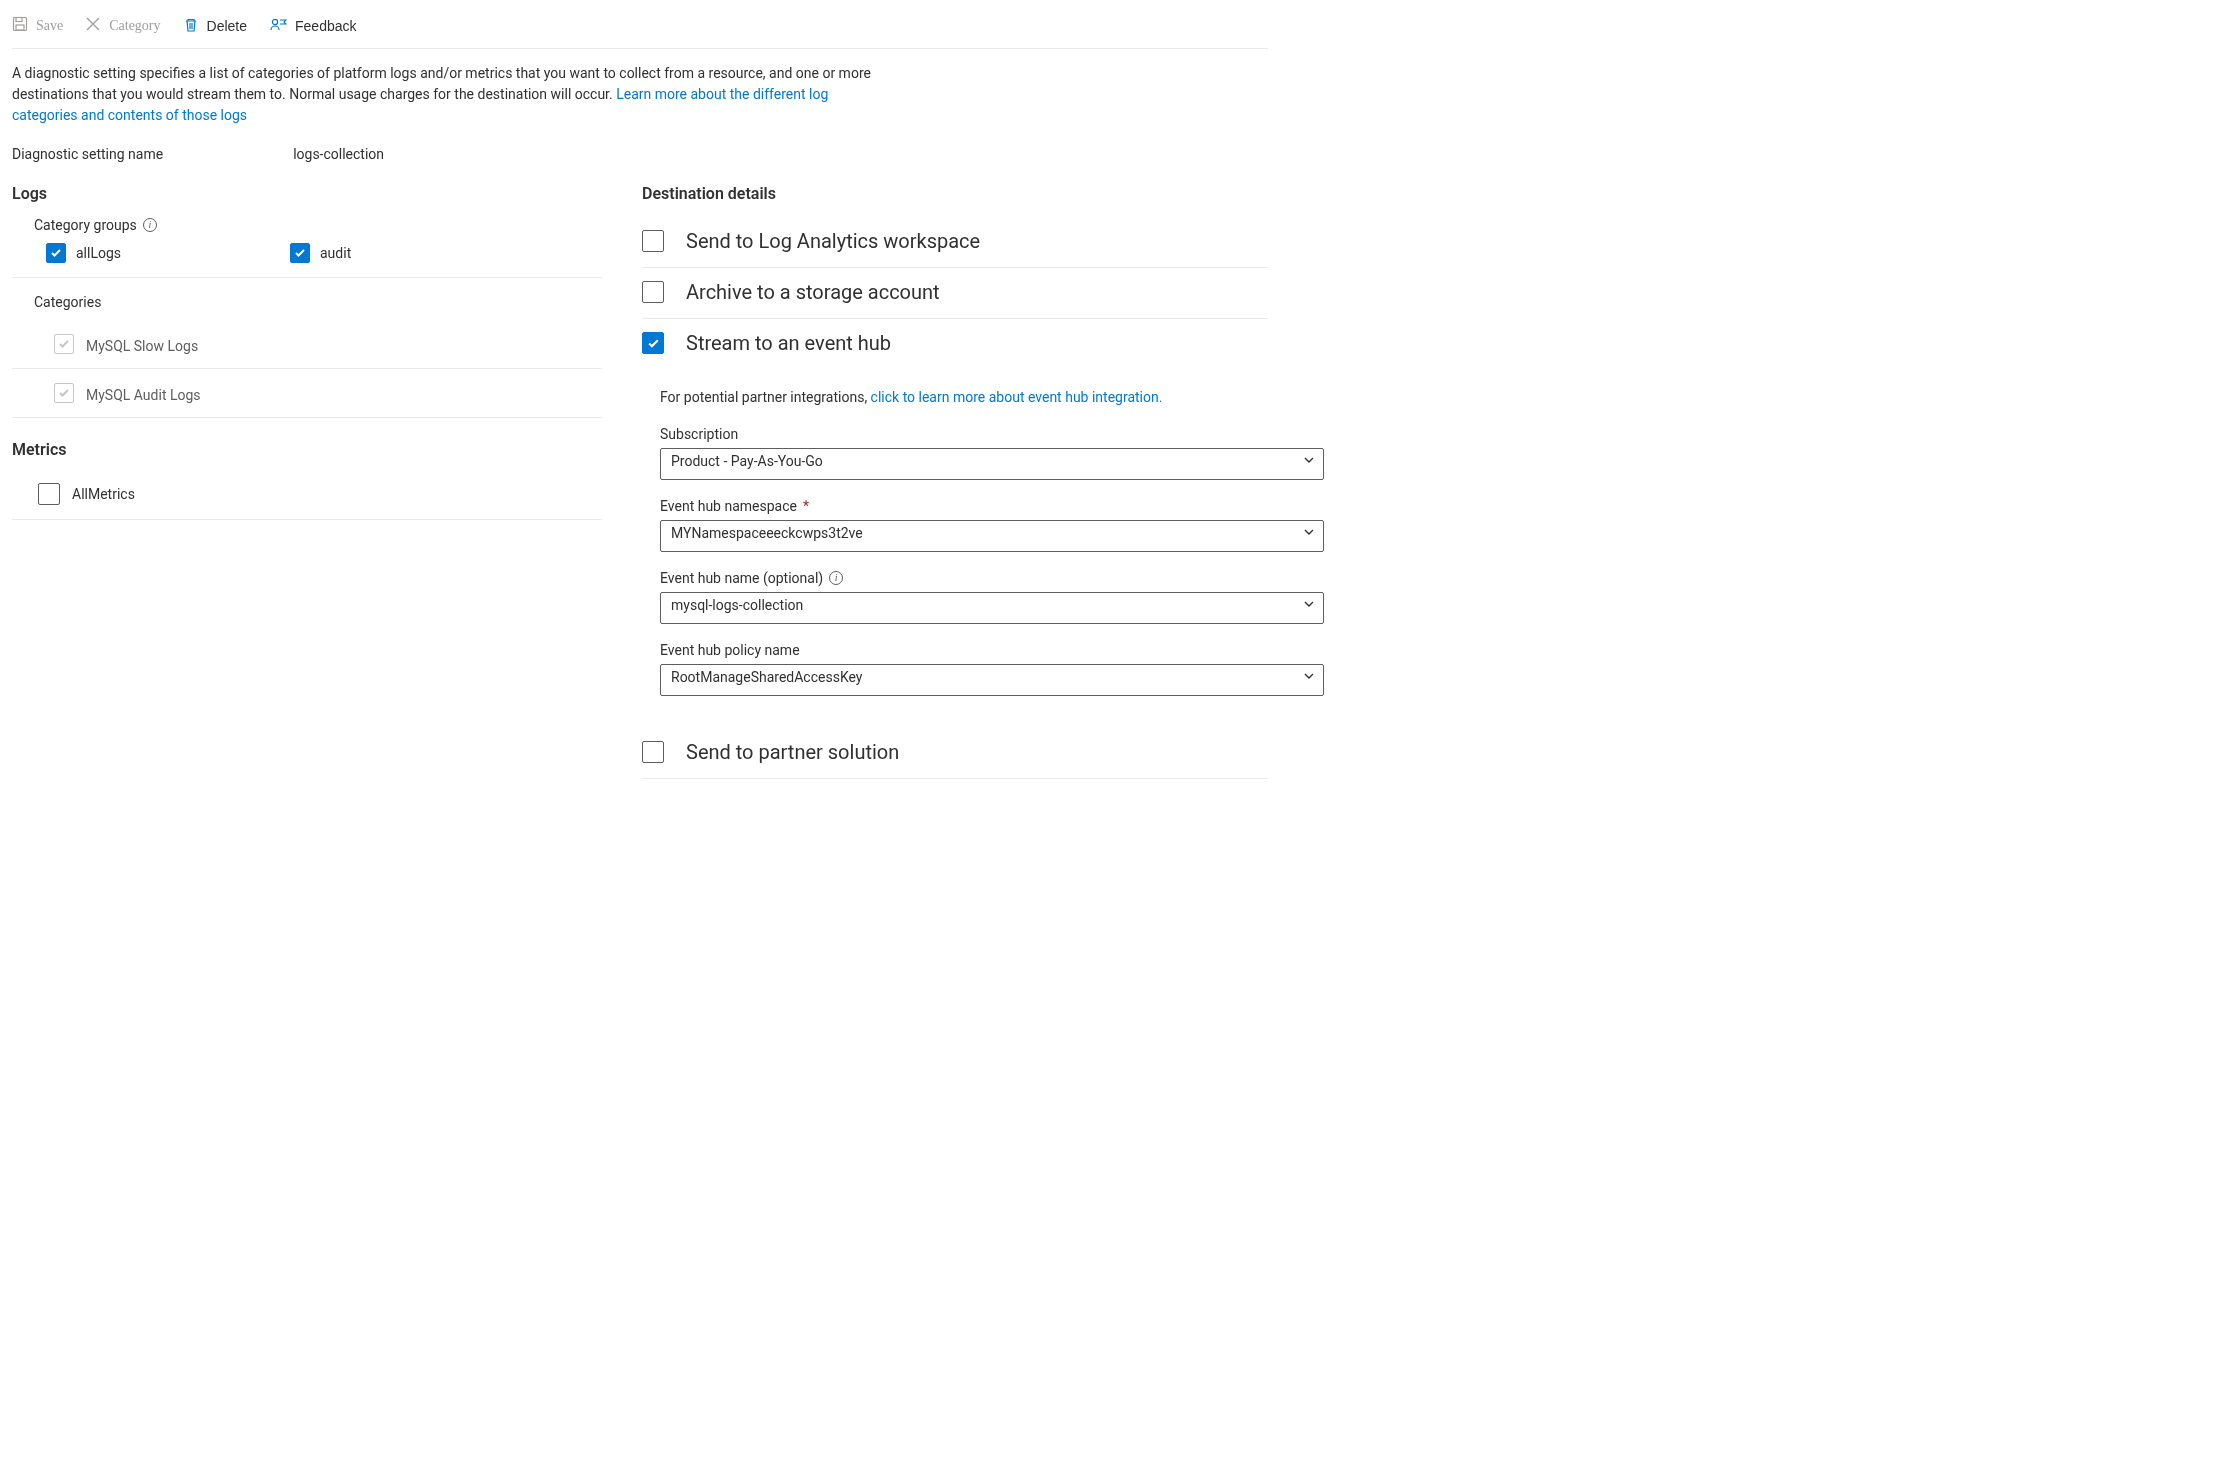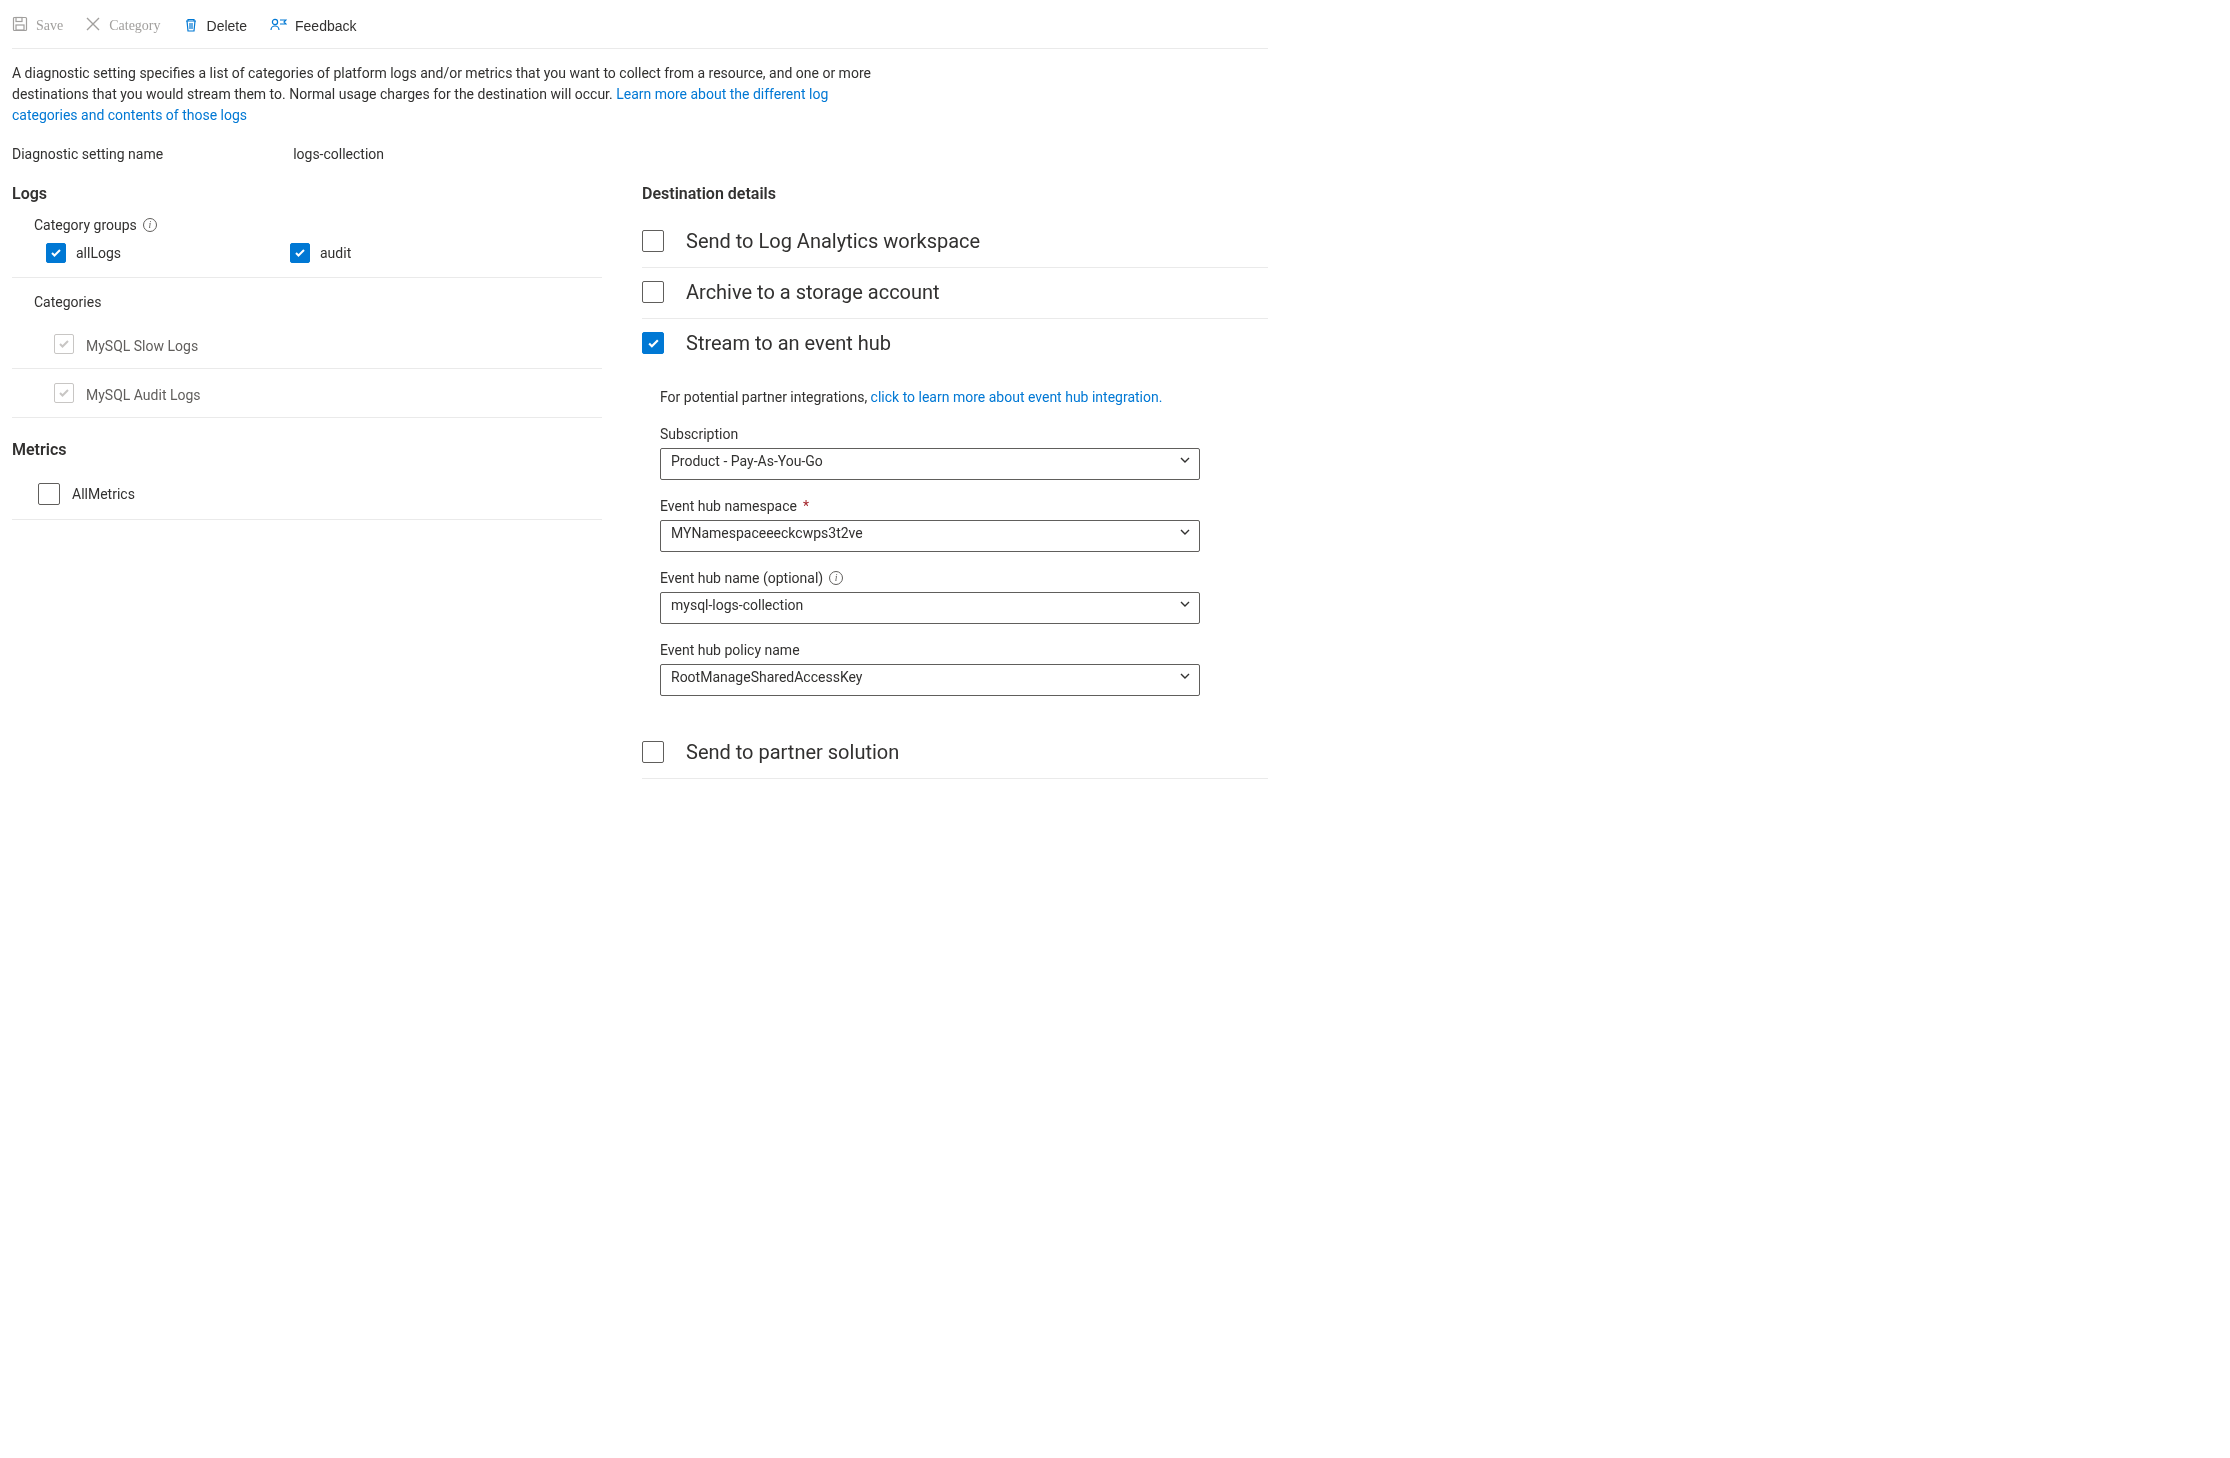--- a/index.html
+++ b/index.html
@@ -156,21 +156,21 @@
   }
   .field-label {
     font-size: 14px;
     margin-bottom: 6px;
     display: flex;
     align-items: center;
     gap: 6px;
   }
   .req { color: #a4262c; }
   .select {
-    width: 540px;
+    width: 664px;
     height: 32px;
     border: 1px solid #605e5c;
     border-radius: 2px;
     display: flex;
     align-items: center;
     justify-content: space-between;
     padding: 0 8px 6px 10px;
     background: #fff;
     cursor: pointer;
     font-size: 14px;

